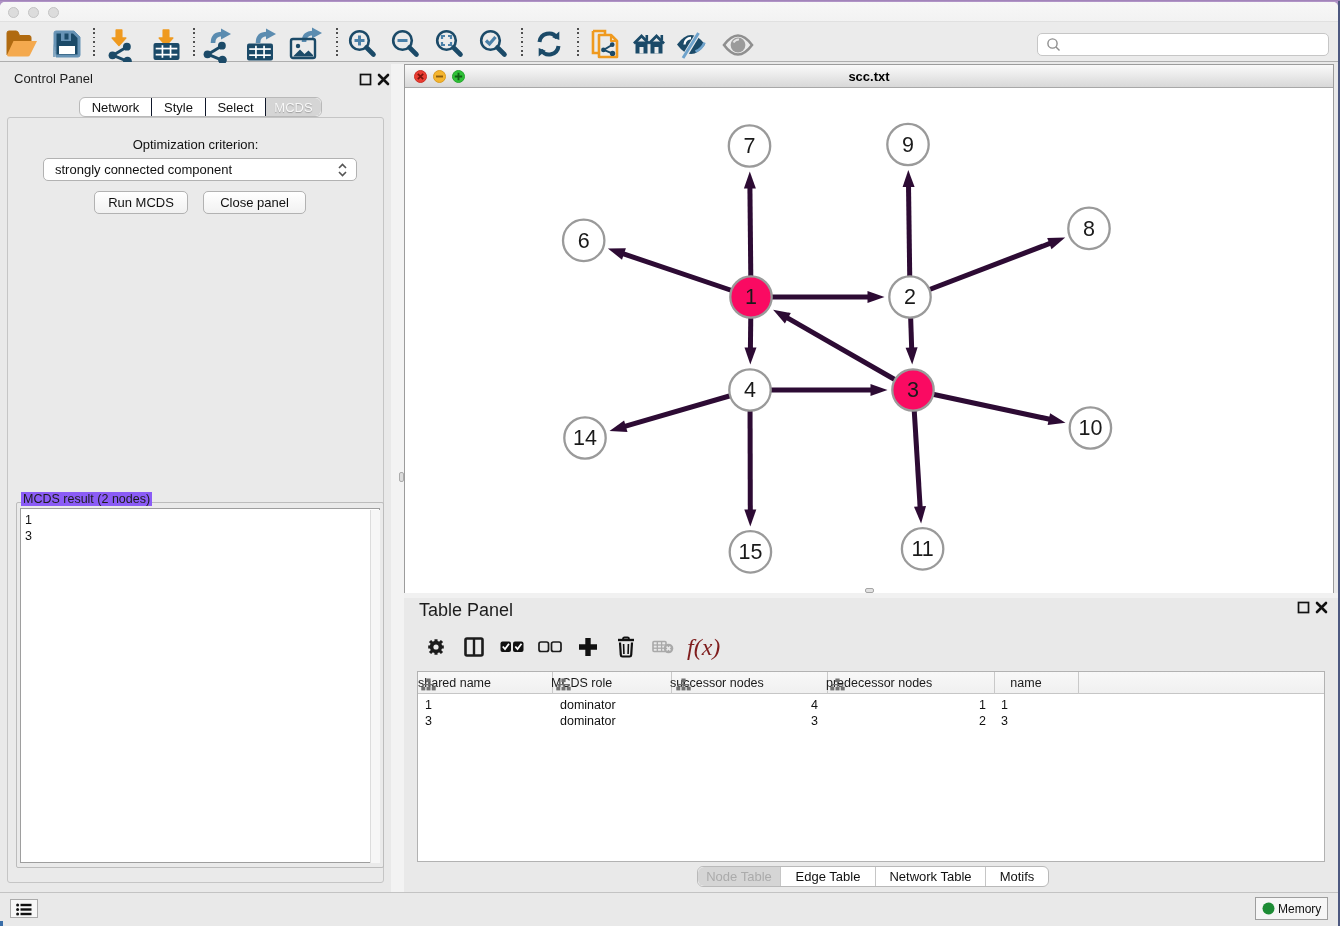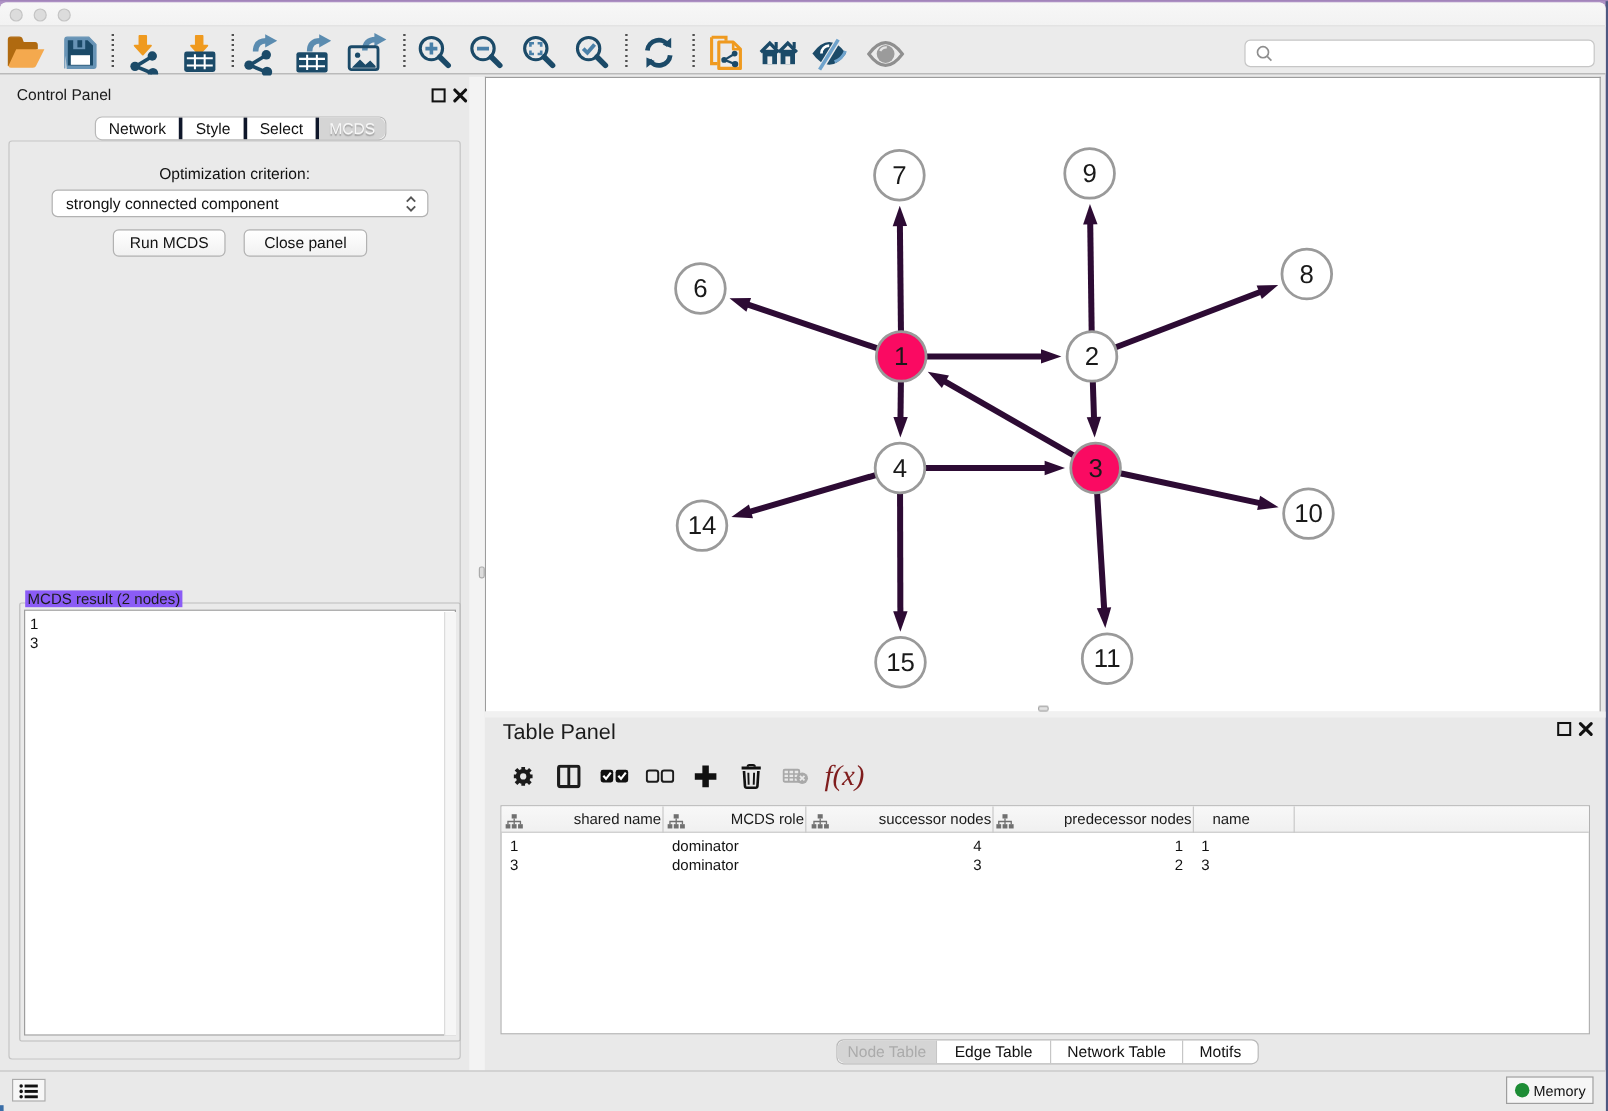--- a/index.html
+++ b/index.html
@@ -9,42 +9,42 @@
 #titlebar { position:absolute; left:0; top:2px; width:1338px; height:20px; background:linear-gradient(#f7f7f7,#f2f2f2); border-radius:5px 5px 0 0; }
 .tl { position:absolute; top:4.5px; width:11px; height:11px; border-radius:50%; background:#dcdcdc; border:1px solid #c4c4c4; }
 #wintitle { position:absolute; top:5px; left:0; width:1338px; text-align:center; font-size:13px; color:#b4b4b4; }
 #toolbar { position:absolute; left:0; top:21px; width:1338px; height:41px; background:#ebebeb; border-top:1px solid #e0e0e0; border-bottom:1px solid #aeaeae; }
 .tsep { position:absolute; top:6px; height:30px; width:1.6px; background:repeating-linear-gradient(#4f4f4f 0 1.7px,rgba(0,0,0,0) 1.7px 4.4px); }
 #search { position:absolute; left:1037px; top:33px; width:292px; height:23px; background:#fff; border:1px solid #c6c6c6; border-radius:5px; }
 
 #cp-title { position:absolute; left:14px; top:71px; font-size:13px; color:#1c1c1c; }
 #cp-content { position:absolute; left:7px; top:117px; width:377px; height:766px; background:#eaeaea; border:1px solid #c5c5c5; border-radius:3px; }
 #tabs { position:absolute; left:79px; top:97px; width:243px; height:20px; background:#fff; border:1px solid #b9b9b9; border-radius:6px; display:flex; }
-#tabs .tab { font-size:13px; color:#111; text-align:center; line-height:19px; border-right:3px solid #0f172a; }
+#tabs .tab { font-size:13px; color:#111; text-align:center; line-height:19px; border-right:1px solid #0f172a; }
 #tabs .tab:last-child { border-right:none; border-radius:0 6px 6px 0; background:#d5d5d5; color:#f8f8f8; text-shadow:0 1px 1px #9e9e9e; }
 #optlabel { position:absolute; left:0px; top:137px; width:391px; text-align:center; font-size:13px; color:#111; }
 #combo { position:absolute; left:43px; top:158px; width:314px; height:23px; background:#fff; border:1px solid #b2b2b2; border-radius:5px; font-size:13px; color:#111; line-height:21px; padding-left:11px; }
 .btn { position:absolute; top:191px; height:23px; background:linear-gradient(#ffffff,#f1f1f1); border:1px solid #b2b2b2; border-radius:5px; font-size:13px; color:#111; text-align:center; line-height:21px; }
 #fieldset { position:absolute; left:16px; top:502px; width:368px; height:366px; border:1px solid #bcbcbc; border-radius:2px; }
 #fslegend { position:absolute; left:21px; top:492px; font-size:12.5px; color:#1c1c1c; background:#8b5cf6; padding:0 2px; }
 #mcdslist { position:absolute; left:20px; top:508px; width:360px; height:355px; background:#fff; border:1px solid #9e9e9e; font-size:12.5px; color:#111; }
 #mcdslist .row { padding-left:4px; height:16px; line-height:16px; }
 #mcdslist { padding-top:3px; }
 #mscroll { position:absolute; left:349px; top:1px; width:10px; height:353px; background:#f6f6f6; border-left:1px solid #dcdcdc; }
 
 #netframe { position:absolute; left:404px; top:64px; width:930px; height:529px; background:#fff; border:1px solid #9c9c9c; border-bottom:none; }
 #nettitle { position:absolute; left:0; top:0; width:928px; height:23px; background:linear-gradient(#fafafa,#d8d8d8); border-bottom:1px solid #a8a8a8; }
 .ntl { position:absolute; top:5px; width:13px; height:13px; border-radius:50%; }
 #netname { position:absolute; top:4px; width:928px; text-align:center; font-size:13px; font-weight:bold; color:#000; }
 
 #tp-title { position:absolute; left:419px; top:600px; font-size:18px; color:#1c1c1c; }
 #tablebox { position:absolute; left:417px; top:671px; width:908px; height:191px; background:#fff; border:1px solid #b2b2b2; }
 #thead { position:absolute; left:0; top:0; width:906px; height:22px; background:linear-gradient(#f8f8f8,#f0f0f0); border-bottom:1px solid #c6c6c6; }
 .hsep { position:absolute; top:0; height:22px; width:0; border-left:1px solid #c9c9c9; }
-.hlbl { position:absolute; top:4px; font-size:12.5px; color:#1a1a1a; text-align:right; }
+.hlbl { position:absolute; top:4px; font-size:12.5px; color:#1a1a1a; text-align:left; }
 .cell { position:absolute; font-size:12.5px; color:#111; height:16px; line-height:16px; }
 
 #btabs { position:absolute; left:697px; top:866px; height:21px; background:#fff; border:1px solid #b9b9b9; border-radius:6px; display:flex; }
 #btabs .tab { font-size:13px; color:#111; text-align:center; line-height:20px; border-right:1px solid #c6c6c6; }
 #btabs .tab:first-child { background:#d5d5d5; color:#ababab; border-radius:6px 0 0 6px; }
 #btabs .tab:last-child { border-right:none; border-radius:0 6px 6px 0; }
 
 #statusbar { position:absolute; left:0; top:892px; width:1338px; height:34px; background:#e9e9e9; border-top:1px solid #c3c3c3; }
 #listbtn { position:absolute; left:10px; top:899px; width:28px; height:19px; background:#f7f7f7; border:1px solid #ababab; }
 #membtn { position:absolute; left:1255px; top:897px; width:73px; height:23px; background:#f6f6f6; border:1px solid #9e9e9e; font-size:12px; color:#111; }
@@ -274,20 +274,38 @@
 <text x="346.0" y="216.2" text-anchor="middle" font-size="21.5" fill="#1a1a1a">1</text>
 <text x="505.0" y="216.2" text-anchor="middle" font-size="21.5" fill="#1a1a1a">2</text>
 <text x="345.0" y="309.2" text-anchor="middle" font-size="21.5" fill="#1a1a1a">4</text>
 <text x="508.0" y="309.2" text-anchor="middle" font-size="21.5" fill="#1a1a1a">3</text>
 <text x="180.0" y="357.2" text-anchor="middle" font-size="21.5" fill="#1a1a1a">14</text>
 <text x="685.4" y="347.2" text-anchor="middle" font-size="21.5" fill="#1a1a1a">10</text>
 <text x="345.4" y="471.1" text-anchor="middle" font-size="21.5" fill="#1a1a1a">15</text>
 <text x="517.6" y="468.1" text-anchor="middle" font-size="21.5" fill="#1a1a1a">11</text>
 
 </svg>
+<div id="nettitle">
+<div class="ntl" style="left:9px;background:#ea3d32;border:1px solid #ca2f26;">
+        <svg width="11" height="11" viewBox="0 0 11 11" style="position:absolute;left:0;top:0">
+          <path d="M2.8 2.8 L8.2 8.2 M8.2 2.8 L2.8 8.2" stroke="#7e130d" stroke-width="1.7"></path>
+        </svg>
+      </div>
+<div class="ntl" style="left:28px;background:#f5b52e;border:1px solid #d99c22;">
+        <svg width="11" height="11" viewBox="0 0 11 11" style="position:absolute;left:0;top:0">
+          <path d="M2 5.5 L9 5.5" stroke="#8a5d10" stroke-width="1.9"></path>
+        </svg>
+      </div>
+<div class="ntl" style="left:47px;background:#2fc137;border:1px solid #25a52e;">
+        <svg width="11" height="11" viewBox="0 0 11 11" style="position:absolute;left:0;top:0">
+          <path d="M5.5 1.8 L5.5 9.2 M1.8 5.5 L9.2 5.5" stroke="#115f16" stroke-width="1.9"></path>
+        </svg>
+      </div>
+<div id="netname">scc.txt</div>
+</div>
 </div>
 
 <div id="tp-title">Table Panel</div>
 <svg class="abs" style="left:1297px;top:601px" width="13" height="13" viewBox="0 0 13 13">
     <rect x="1.5" y="1.5" width="10" height="10" fill="none" stroke="#111" stroke-width="1.7"></rect>
   </svg>
 <svg class="abs" style="left:1315px;top:601px" width="13" height="13" viewBox="0 0 13 13">
     <path d="M2 2 L11 11 M11 2 L2 11" stroke="#111" stroke-width="2.6" stroke-linecap="round"></path>
   </svg>
 <svg style="position:absolute;left:426px;top:637px" width="20" height="20" viewBox="0 0 20 20">

